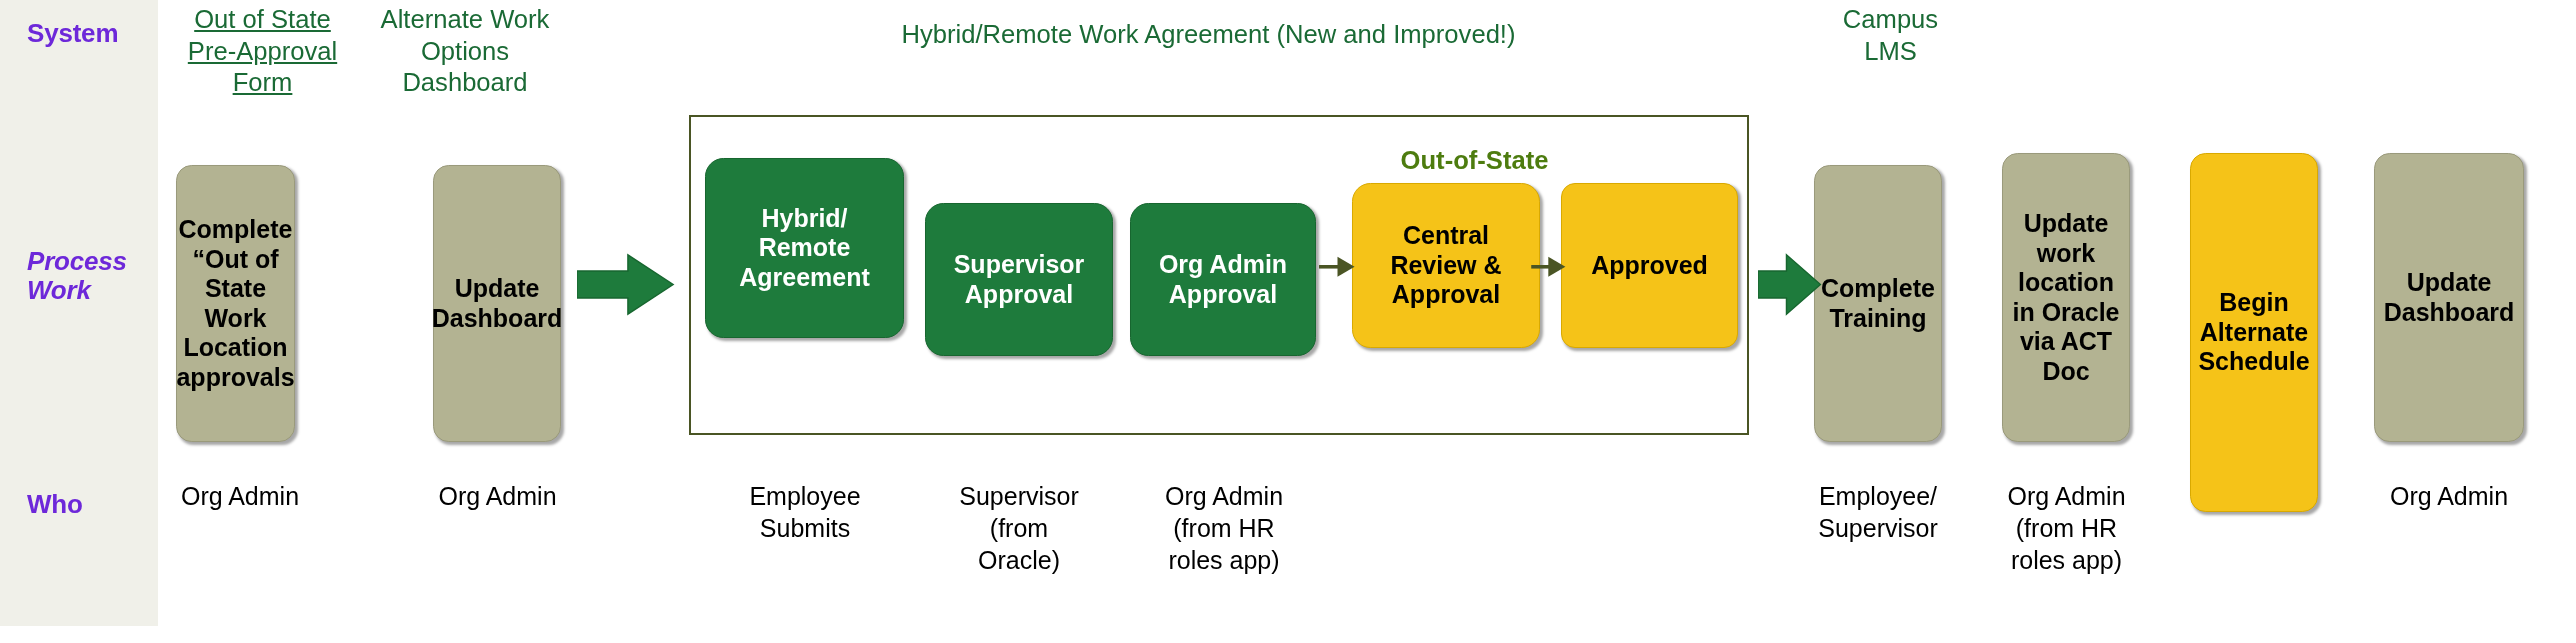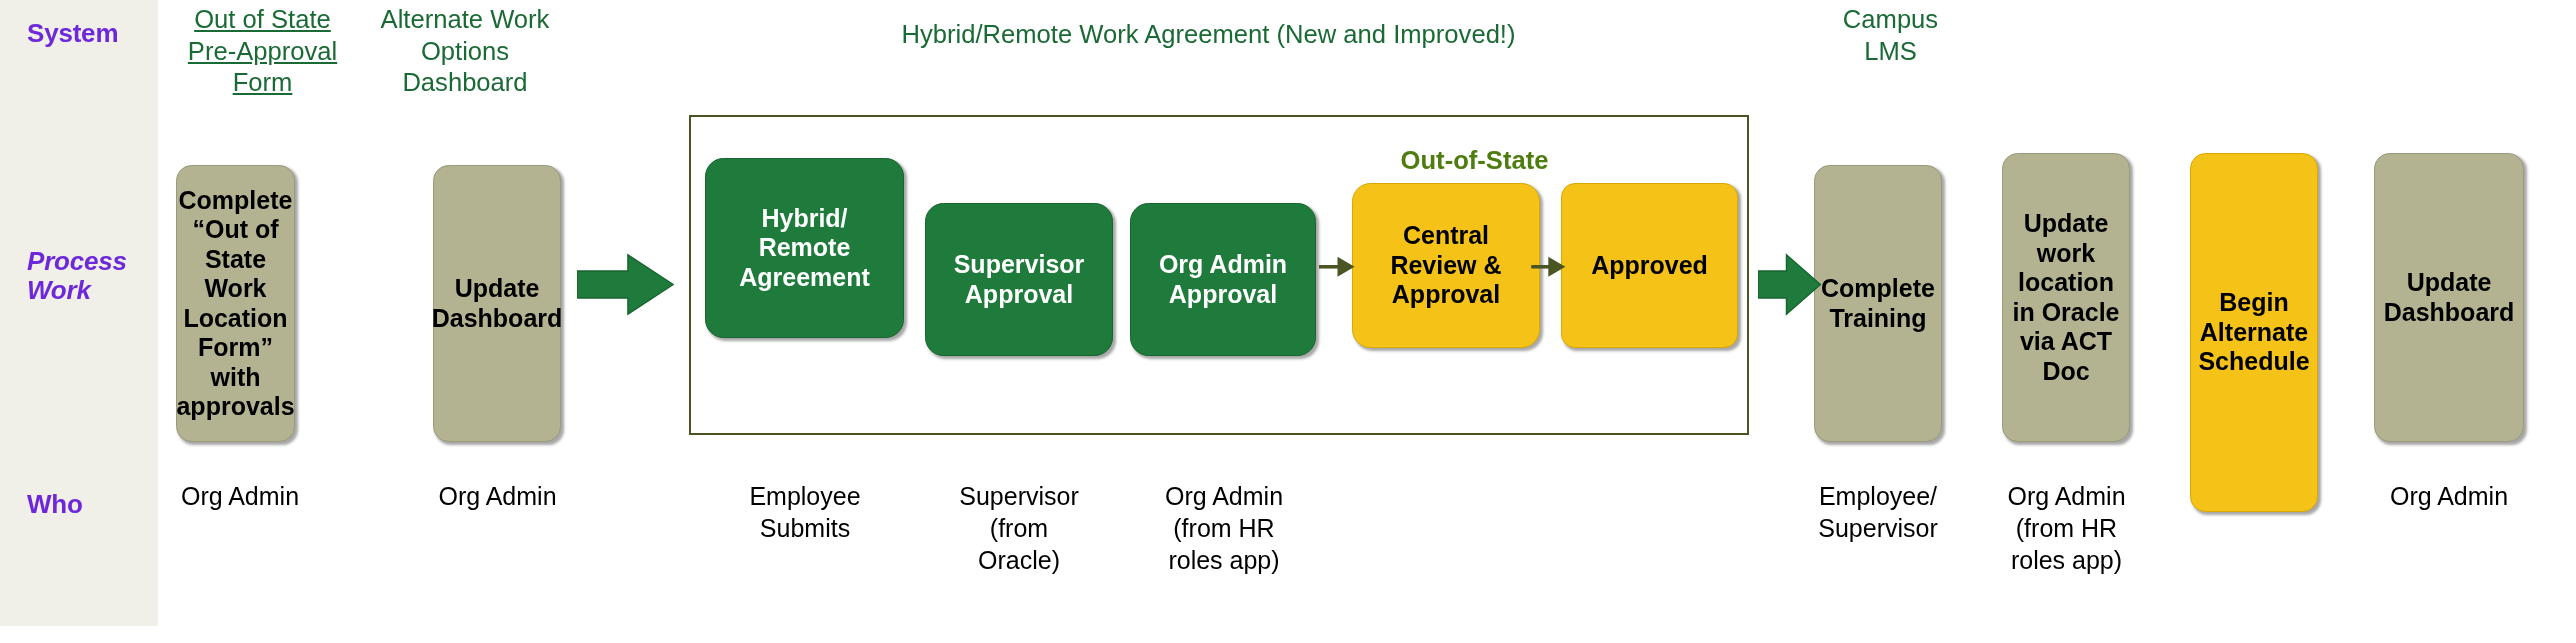--- a/index.html
+++ b/index.html
@@ -160,21 +160,20 @@
   <div class="annotation" style="left:1357px; top:146px; width:235px;">
     <span>Out-of-State</span>
   </div>
 
   <div class="pbox khaki" style="left:176px; top:165px; width:119px; height:277px;">
     <div>
       <div>Complete</div>
       <div>“Out of State</div>
       <div>Work</div>
       <div>Location</div>
-      <div>Form” with</div>
       <div>approvals</div>
     </div>
   </div>
 
   <div class="pbox khaki" style="left:433px; top:165px; width:128px; height:277px;">
     <div>
       <div>Update</div>
       <div>Dashboard</div>
     </div>
   </div>

